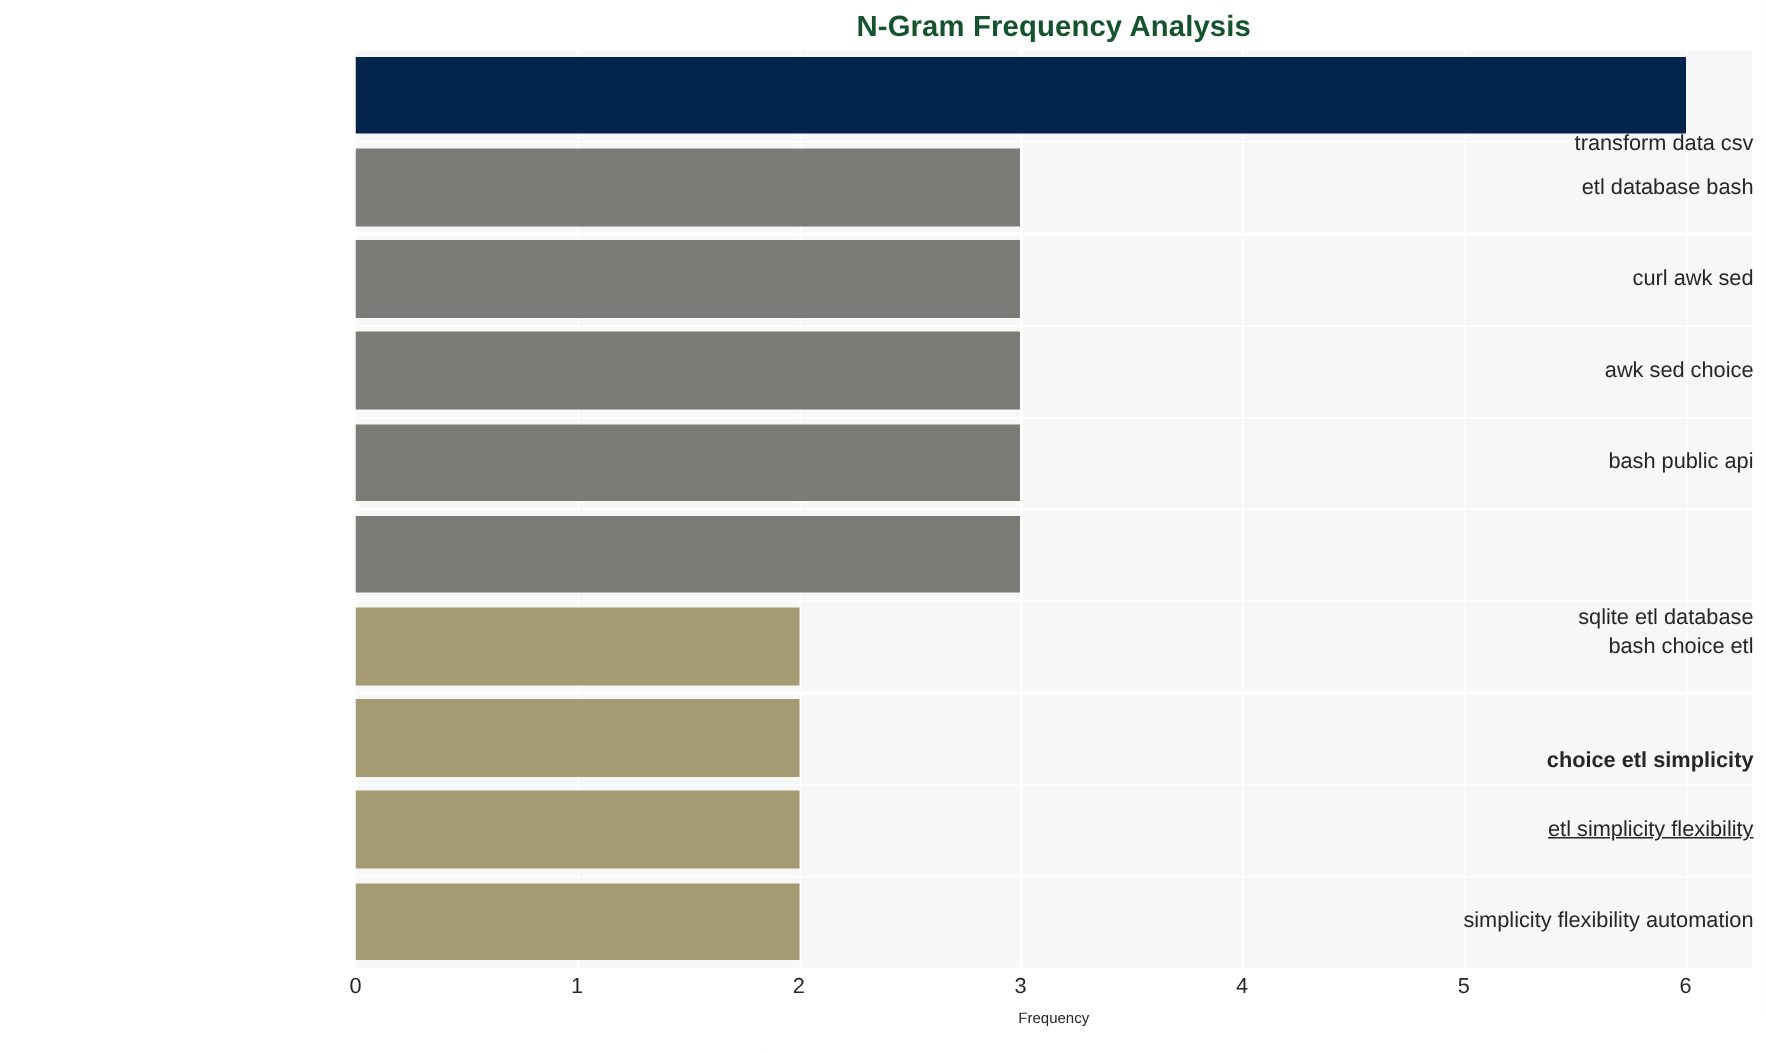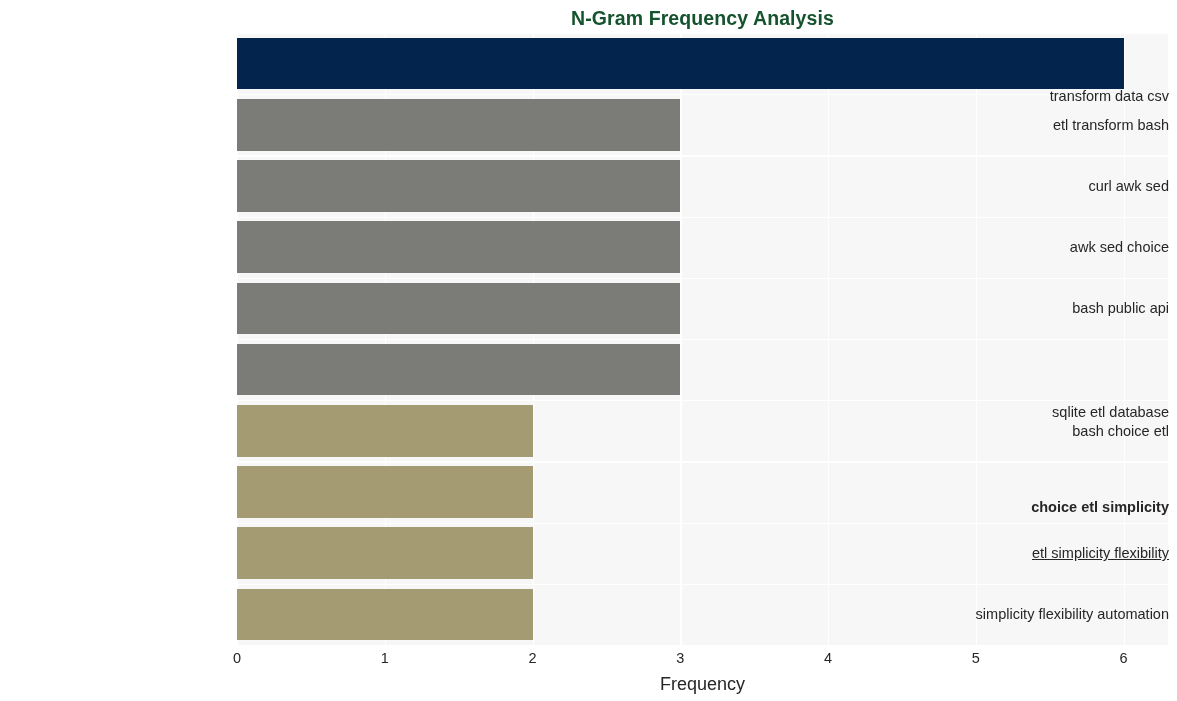--- a/index.html
+++ b/index.html
@@ -83,21 +83,21 @@
     text-align: center;
     font-size: 14.5px;
     color: #262626;
   }
   #xlabel {
     position: absolute;
     left: 237px;
     top: 674px;
     width: 931px;
     text-align: center;
-    font-size: 18px;
+    font-size: 10px;
     color: #262626;
   }
 </style>
 </head>
 <body>
 
 <div id="figure">
 
   <div id="chart-title">N-Gram Frequency Analysis</div>
 
@@ -130,21 +130,21 @@
         <div class="bar" title="sqlite etl database: 3" style="top: 310.896px; height: 51.408px; width: 443.333px; background: rgb(123, 123, 120);"></div>
         <div class="bar" title="bash choice etl: 2" style="top: 372.096px; height: 51.408px; width: 295.556px; background: rgb(165, 155, 115);"></div>
         <div class="bar" title="choice etl simplicity: 2" style="top: 433.296px; height: 51.408px; width: 295.556px; background: rgb(165, 155, 115);"></div>
         <div class="bar" title="etl simplicity flexibility: 2" style="top: 494.496px; height: 51.408px; width: 295.556px; background: rgb(165, 155, 115);"></div>
         <div class="bar" title="simplicity flexibility automation: 2" style="top: 555.696px; height: 51.408px; width: 295.556px; background: rgb(165, 155, 115);"></div>
       </div>
   </div>
 
   <div id="ytick-layer">
       <div class="ytick" style="top: 63.6px; margin-top: 32px;">transform data csv</div>
-      <div class="ytick" style="top: 124.8px;">etl transform bash</div>
+      <div class="ytick" style="top: 124.8px;">etl database bash</div>
       <div class="ytick" style="top: 186px;">curl awk sed</div>
       <div class="ytick" style="top: 247.2px;">awk sed choice</div>
       <div class="ytick" style="top: 308.4px;">bash public api</div>
       <div class="ytick" style="top: 369.6px; margin-top: 42px;">sqlite etl database</div>
       <div class="ytick" style="top: 430.8px;">bash choice etl</div>
       <div class="ytick" style="top: 507px; font-weight: bold;">choice etl simplicity</div>
       <div class="ytick" style="top: 553.2px; text-decoration: underline;">etl simplicity flexibility</div>
       <div class="ytick" style="top: 614.4px;">simplicity flexibility automation</div>
     </div>
   <div id="xtick-layer">

